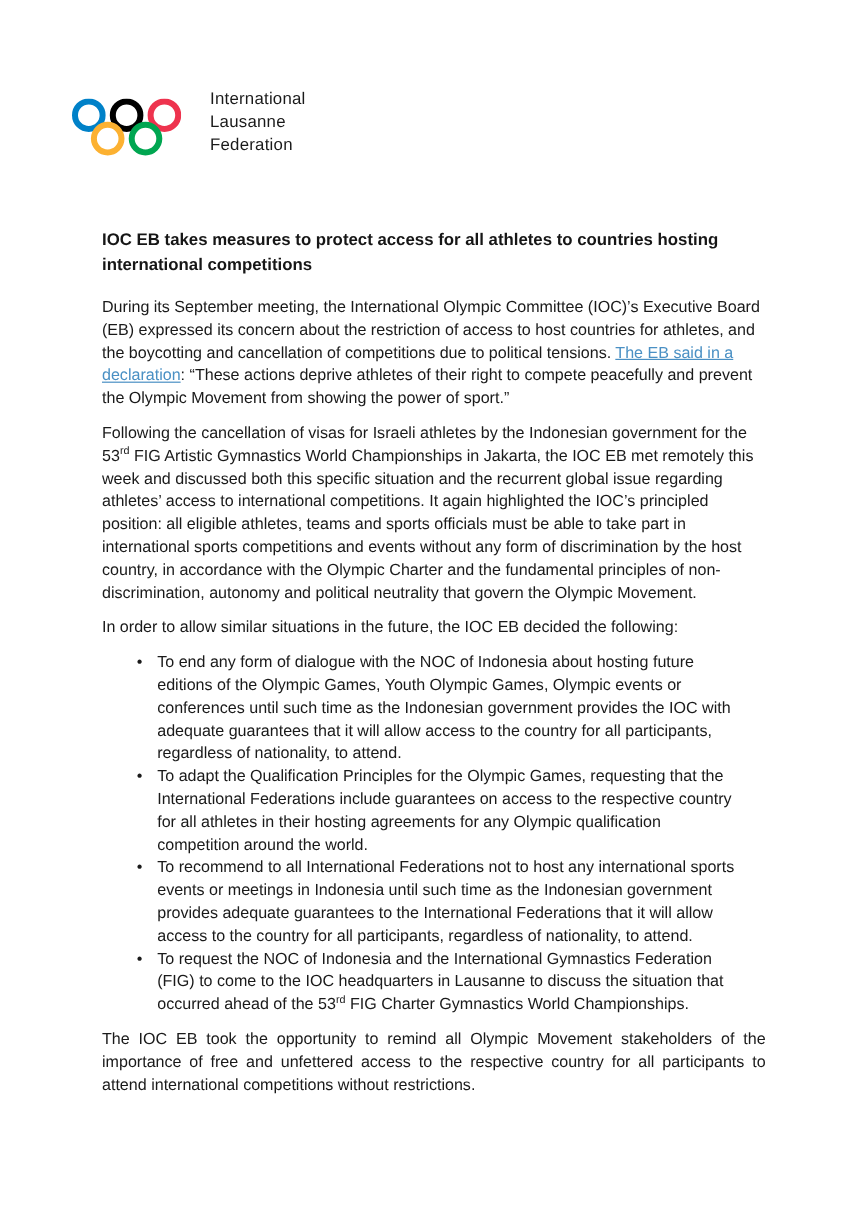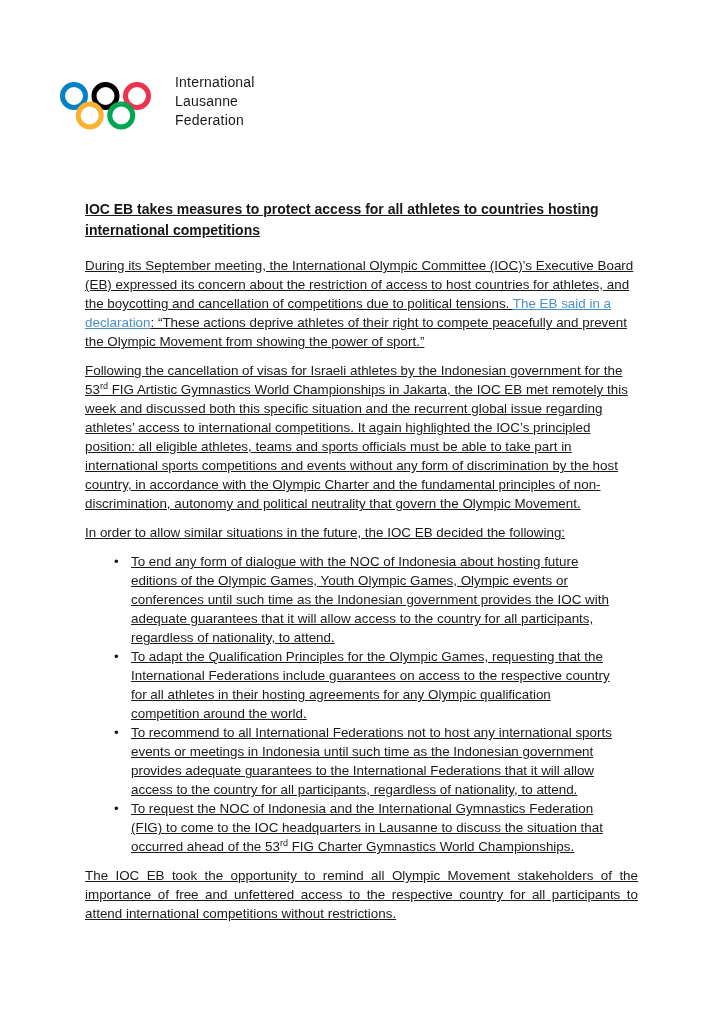--- a/index.html
+++ b/index.html
@@ -29,25 +29,24 @@
     font-size: 14px;
     line-height: 19px;
     letter-spacing: 0.2px;
     color: #1a1a1a;
   }
 
   
   .content {
     position: absolute;
     left: 85px;
-    top: 199px;
+    top: 189px;
     width: 553px;
     font-size: 13.4px;
     line-height: 19px;
-    text-decoration: underline;
   }
   h1.doc-title {
     font-size: 14px;
     font-weight: bold;
     line-height: 21px;
     margin: 0 0 15px 0;
     color: #161616;
   }
   .content p { margin: 0 0 10px 0; }
   .content p:last-child { margin-bottom: 12px; }

